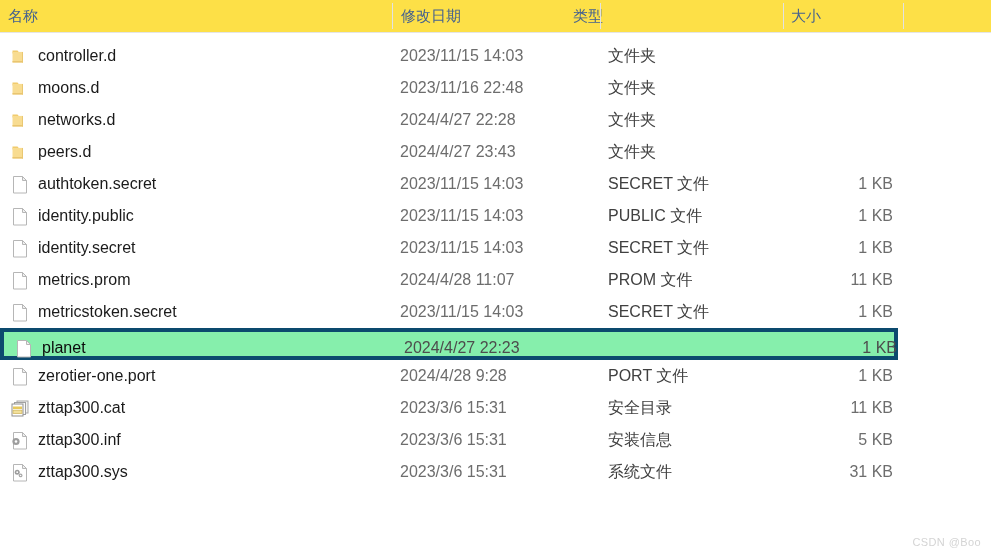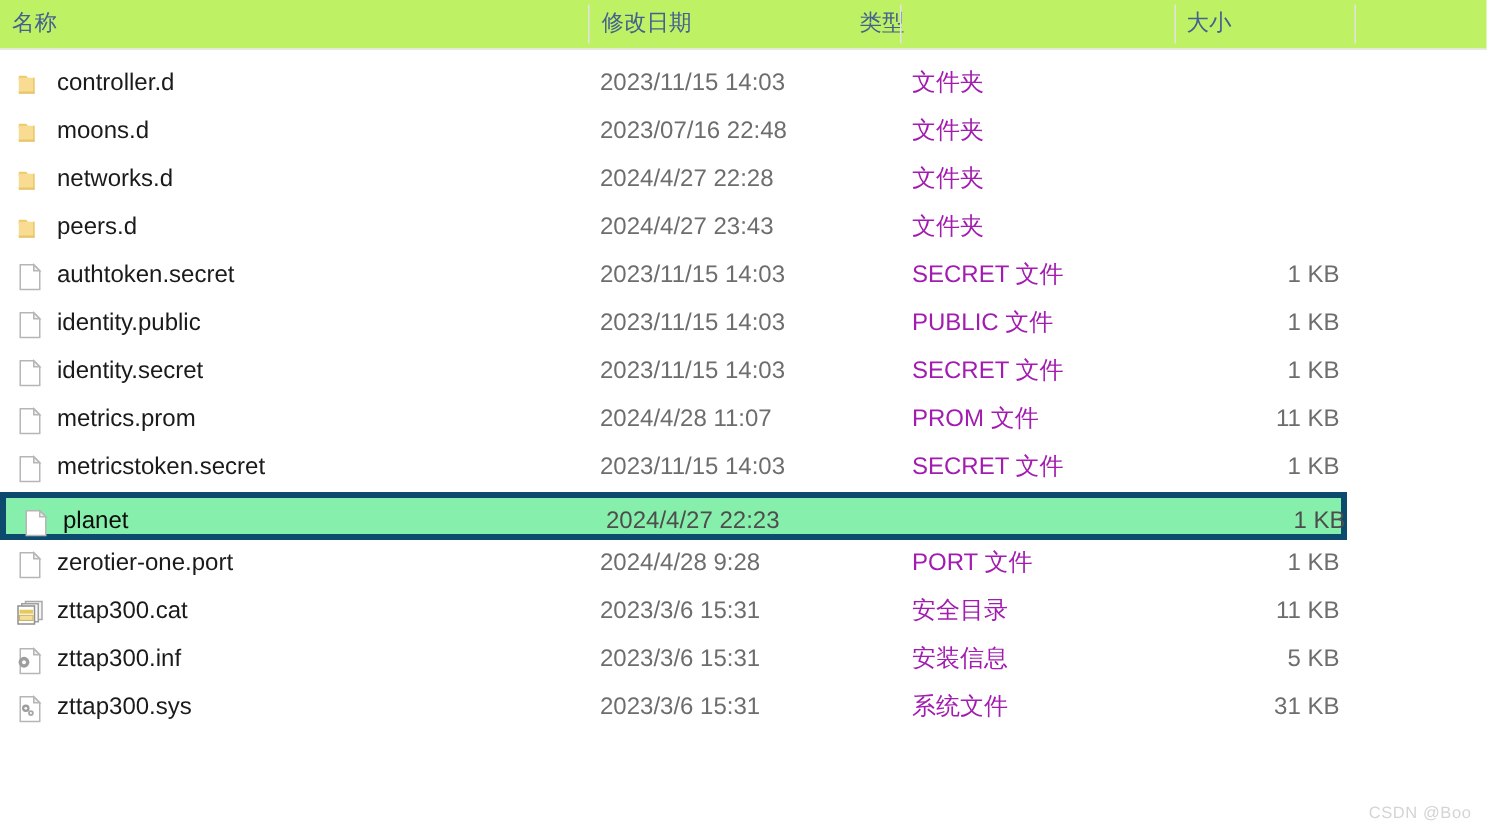--- a/index.html
+++ b/index.html
@@ -18,21 +18,21 @@
     position: relative;
     width: 991px;
     height: 553px;
     background: #ffffff;
   }
 
   
   .col-header {
     position: relative;
     height: 32px;
-    background: #bef264;
+    background: #fde047;
     border-bottom: 1px solid #e5e5e5;
   }
   .col-header .hcell {
     position: absolute;
     top: 0;
     height: 32px;
     line-height: 32px;
     font-size: 15px;
     color: #44618f;
     white-space: nowrap;
@@ -87,21 +87,21 @@
     color: #1a1a1a;
   }
   .cell.date {
     left: 400px;
     width: 196px;
     color: #6d6d6d;
   }
   .cell.type {
     left: 608px;
     width: 172px;
-    color: #a21caf;
+    color: #404040;
   }
   .cell.size {
     left: 700px;
     width: 193px;
     color: #6d6d6d;
     text-align: right;
   }
   .row.selected .cell.name { color: #0b0b0b; }
   .row.selected .cell.date,
   .row.selected .cell.type,
@@ -159,21 +159,21 @@
         <div class="cell size"></div>
       </div>
       <div class="row">
         <svg viewBox="0 0 22 21" class="icon">
           <path d="M3.5 4.5 h5 l1.4 1.8 h2.1 v1.2 h-8.5 z" fill="#f0c96a"></path>
           <path d="M3.5 5.9 h10.5 v10.6 h-10.5 z" fill="#f8dc91"></path>
           <path d="M13.0 5.9 h1.0 v10.6 h-1.0 z" fill="#eac872"></path>
           <path d="M3.5 15.0 h10.5 v1.5 h-10.5 z" fill="#e9c570"></path>
         </svg>
         <div class="cell name">moons.d</div>
-        <div class="cell date">2023/07/16 22:48</div>
+        <div class="cell date">2023/11/16 22:48</div>
         <div class="cell type">文件夹</div>
         <div class="cell size"></div>
       </div>
       <div class="row">
         <svg viewBox="0 0 22 21" class="icon">
           <path d="M3.5 4.5 h5 l1.4 1.8 h2.1 v1.2 h-8.5 z" fill="#f0c96a"></path>
           <path d="M3.5 5.9 h10.5 v10.6 h-10.5 z" fill="#f8dc91"></path>
           <path d="M13.0 5.9 h1.0 v10.6 h-1.0 z" fill="#eac872"></path>
           <path d="M3.5 15.0 h10.5 v1.5 h-10.5 z" fill="#e9c570"></path>
         </svg>

